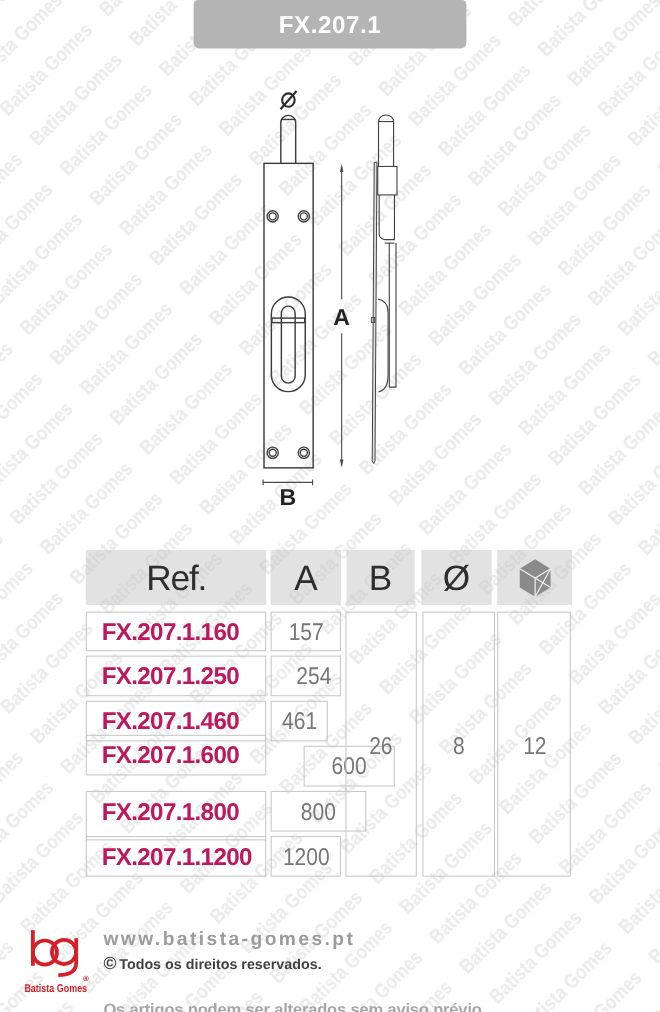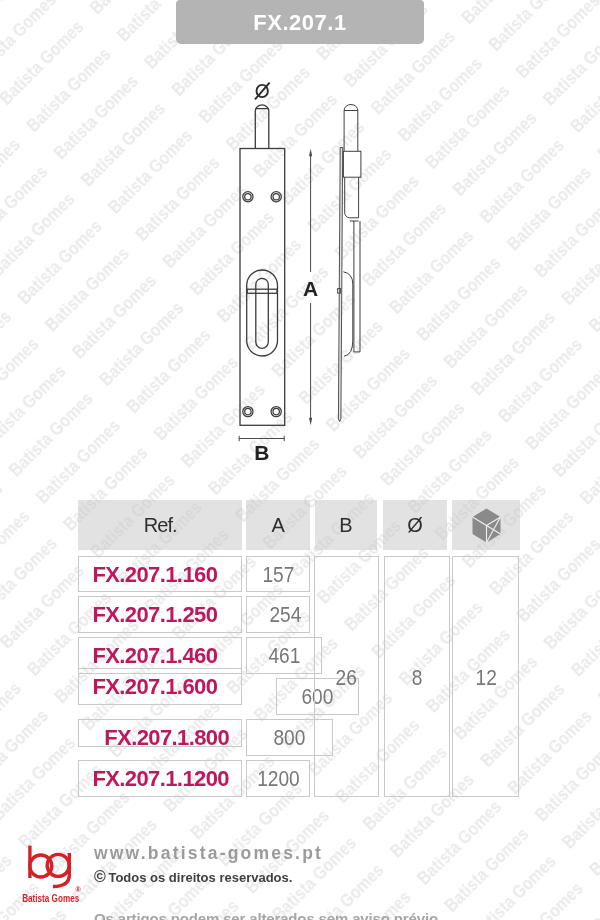--- a/index.html
+++ b/index.html
@@ -5,21 +5,21 @@
   html,body{margin:0;padding:0;}
   body{width:600px;height:920px;position:relative;background:#fff;overflow:hidden;
        font-family:"Liberation Sans",sans-serif;}
   #wm{position:absolute;left:0;top:0;z-index:1;}
   #draw{position:absolute;left:0;top:0;z-index:2;}
   #titlebar{position:absolute;z-index:4;left:176px;top:0;width:248px;height:44px;
     background:#b4b4b4;border-radius:4px 4px 5px 5px;color:#fff;font-size:22px;
     font-weight:bold;text-align:center;line-height:45px;letter-spacing:0.5px;}
   .cell{position:absolute;z-index:3;box-sizing:border-box;border:1px solid #c9c9c9;}
   .hdr{position:absolute;z-index:3;box-sizing:border-box;background:rgba(199,199,199,0.52);
-    color:#2e2e2e;font-size:20px;text-align:center;line-height:50px;top:500px;height:50px;}
+    color:#2e2e2e;font-size:32px;text-align:center;line-height:50px;top:500px;height:50px;}
   .ref{color:#be185d;font-weight:bold;font-size:22px;letter-spacing:-0.6px;
     line-height:36px;padding-left:13px;}
   .num{color:#777;font-size:22px;line-height:36px;text-align:center;}
   .num>span{display:inline-block;transform:scaleX(0.87);transform-origin:center;}
   #footer{position:absolute;z-index:4;left:0;top:836px;width:600px;height:84px;}
   .ft{position:absolute;color:#a3a3a3;}
 </style>
 </head>
 <body>
 <svg id="wm" width="600" height="920" viewBox="0 0 600 920">
@@ -100,24 +100,24 @@
 <div class="hdr" style="left:78.4px;width:163.6px;letter-spacing:-1px;">Ref.</div>
 <div class="hdr" style="left:246.3px;width:63.7px;">A</div>
 <div class="hdr" style="left:314.7px;width:62.5px;">B</div>
 <div class="hdr" style="left:383.3px;width:63.4px;">Ø</div>
 <div class="hdr" style="left:452px;width:67.6px;"></div>
 <div class="cell ref" style="left:78.4px;top:555.5px;width:163.6px;height:36.8px;">FX.207.1.160</div>
 <div class="cell num" style="left:246.3px;top:555.5px;width:63.7px;height:36.8px;"><span>157</span></div>
 <div class="cell ref" style="left:78.4px;top:596.4px;width:163.6px;height:36.8px;">FX.207.1.250</div>
 <div class="cell num" style="left:246.3px;top:596.4px;width:63.7px;height:36.8px;padding-left:15px;"><span>254</span></div>
 <div class="cell ref" style="left:78.4px;top:637.3px;width:163.6px;height:36.8px;">FX.207.1.460</div>
-<div class="cell num" style="left:246.3px;top:637.3px;width:76px;height:36.8px;"><span>461</span></div>
+<div class="cell num" style="left:246.3px;top:637.3px;width:52px;height:36.8px;"><span>461</span></div>
 <div class="cell ref" style="left:78.4px;top:668px;width:163.6px;height:36.8px;">FX.207.1.600</div>
 <div class="cell num" style="left:246.3px;top:678.2px;width:83px;height:36.8px;margin-left:30px;"><span>600</span></div>
-<div class="cell ref" style="left:78.4px;top:719.1px;width:163.6px;height:28px;text-align:center;">FX.207.1.800</div>
+<div class="cell ref" style="left:78.4px;top:719.1px;width:163.6px;height:45px;">FX.207.1.800</div>
 <div class="cell num" style="left:246.3px;top:719.1px;width:87px;height:36.8px;"><span>800</span></div>
 <div class="cell ref" style="left:78.4px;top:760.0px;width:163.6px;height:36.8px;">FX.207.1.1200</div>
 <div class="cell num" style="left:246.3px;top:760.0px;width:63.7px;height:36.8px;"><span>1200</span></div>
 <div class="cell num" style="left:313.7px;top:555.5px;width:65px;height:241.29999999999995px;line-height:241.29999999999995px;"><span>26</span></div>
 <div class="cell num" style="left:383.8px;top:555.5px;width:66.2px;height:241.29999999999995px;line-height:241.29999999999995px;"><span>8</span></div>
 <div class="cell num" style="left:452.4px;top:555.5px;width:66.8px;height:241.29999999999995px;line-height:241.29999999999995px;"><span>12</span></div>
 </div>
 
 <div id="footer">
   <svg width="90" height="80" viewBox="0 0 90 80" style="position:absolute;left:20px;top:3px;">

